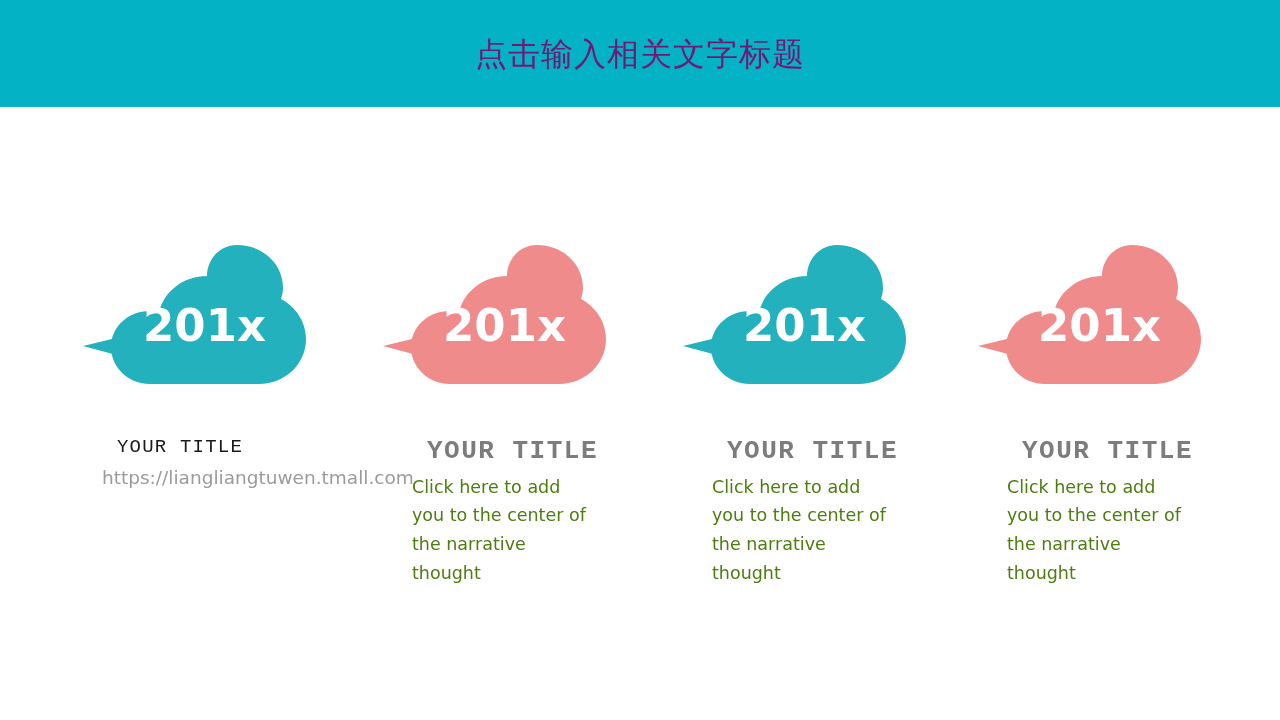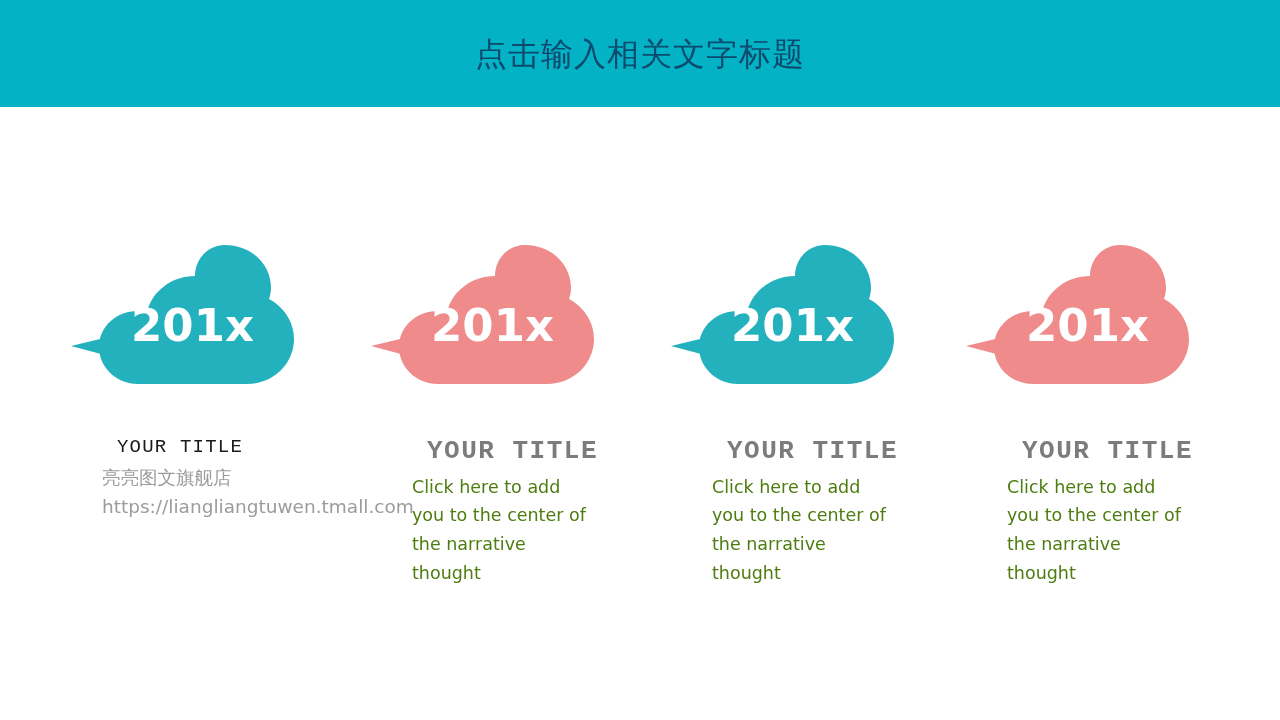--- a/index.html
+++ b/index.html
@@ -21,21 +21,21 @@
     left: 0;
     top: 0;
     width: 1280px;
     height: 107px;
     background: #04b2c6;
     display: flex;
     align-items: center;
     justify-content: center;
   }
   #header-title {
-    color: #0c4a6e;
+    color: #701a75;
     font-size: 32px;
     letter-spacing: 1px;
     font-weight: 400;
     line-height: 1;
     white-space: nowrap;
     font-family: "DejaVu Sans", "Liberation Sans", sans-serif;
   }
 
   
   #columns {
@@ -52,21 +52,21 @@
     height: 613px;
   }
   .col-0 { left: 55px; }
   .col-1 { left: 355px; }
   .col-2 { left: 655px; }
   .col-3 { left: 950px; }
 
   
   .cloud-wrap {
     position: absolute;
-    left: 0;
+    left: 12px;
     top: 133px;
     width: 245px;
     height: 152px;
   }
   .cloud-svg {
     display: block;
     width: 245px;
     height: 152px;
     overflow: visible;
   }
@@ -164,21 +164,20 @@
                  C97,51 117,36 140,36
                  C140,19 153,5 170,5 Z" fill="#23b1bd"></path>
       </svg>
       <div class="cloud-year">
         <span>201x</span>
       </div>
     </div>
     <div class="text-block">
       <p class="item-title">YOUR  TITLE</p>
       <p class="item-body">
-        <span class="shop-line">亮亮图文旗舰店</span>
         <span class="url-line">https://liangliangtuwen.tmall.com</span>
       </p>
     </div>
   </div>
 
   <div class="column col-1">
     <div class="cloud-wrap">
       <svg class="cloud-svg" viewBox="0 0 245 152">
         <path d="M16,106 L74,92 L76,122 Z" fill="#ef8b8b"></path>
         <path d="M170,5

